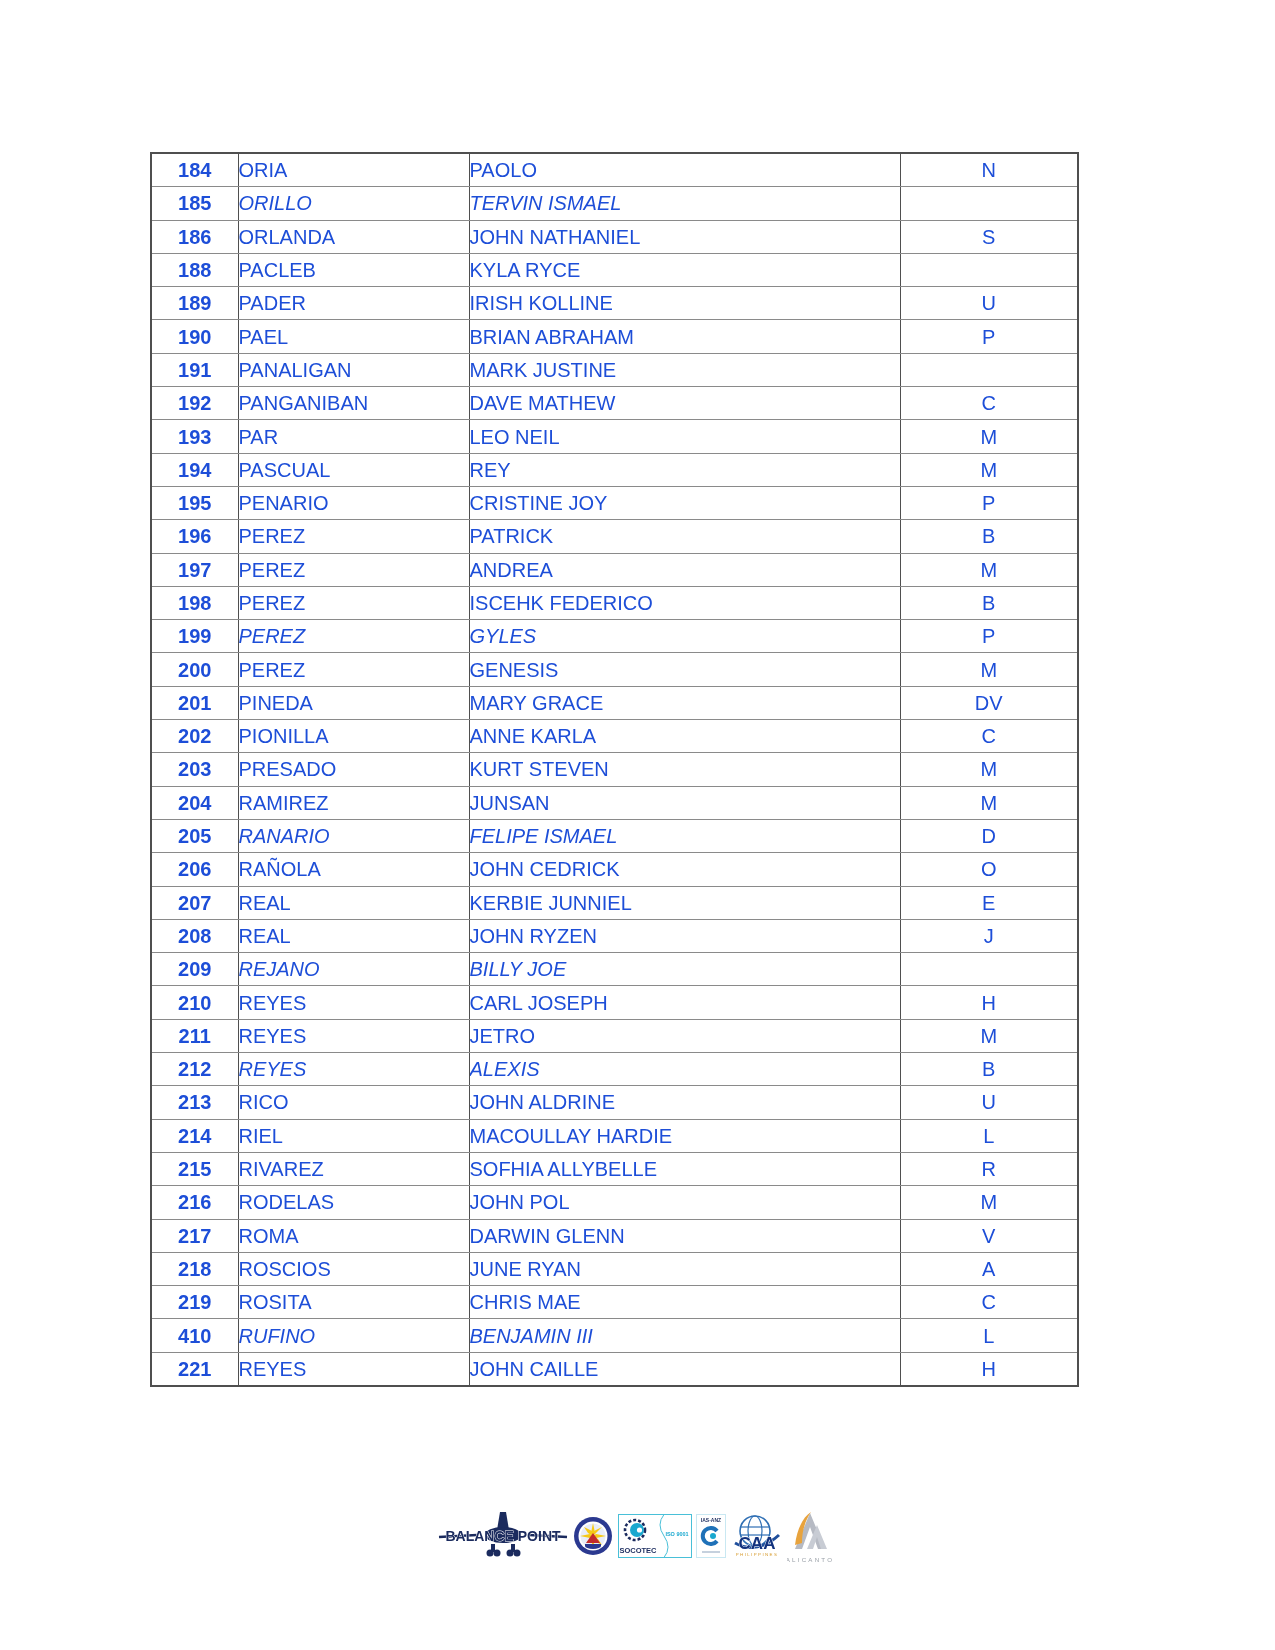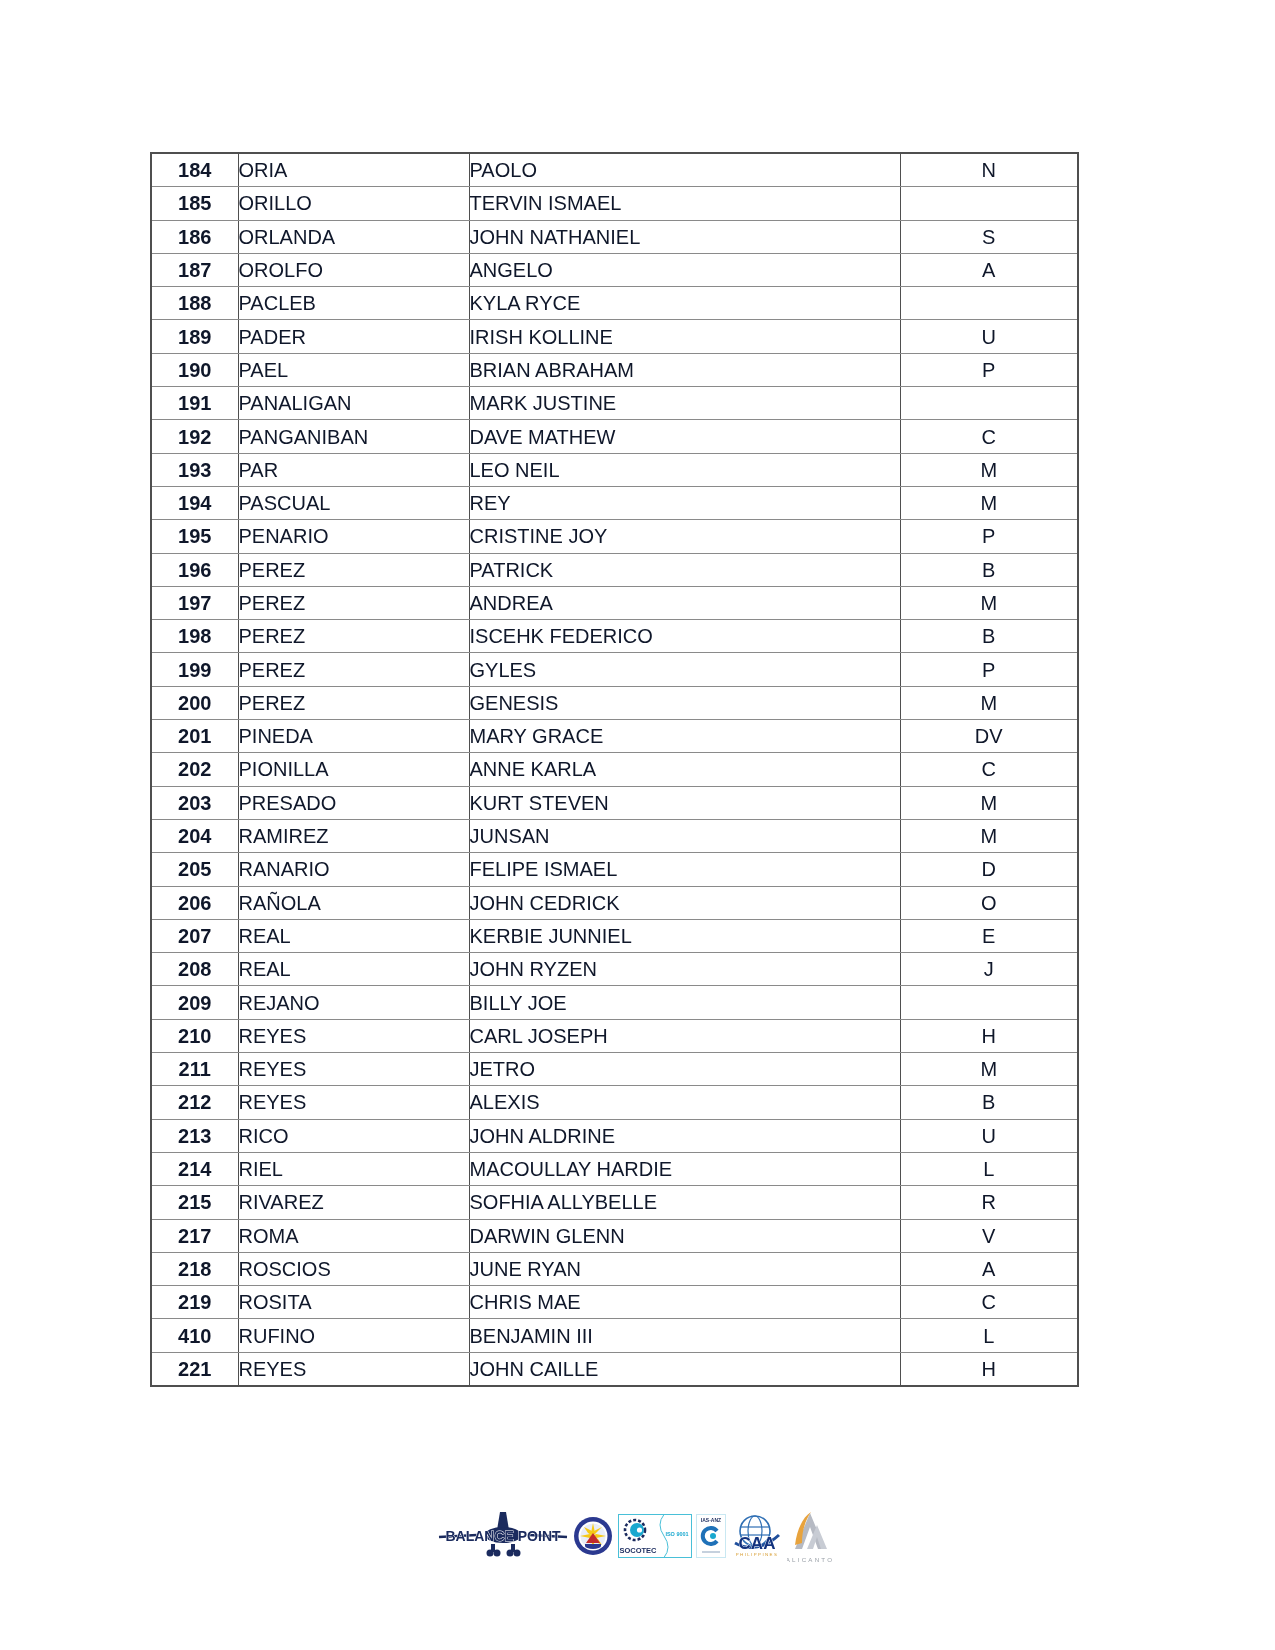--- a/index.html
+++ b/index.html
@@ -1,21 +1,21 @@
 <!DOCTYPE html>
 <html><head>
 <meta charset="utf-8">
 <style>
   html,body{margin:0;padding:0;background:#ffffff;}
   .page{
     position:relative;
     width:1275px;height:1650px;
     background:#ffffff;
     font-family:"Liberation Sans", sans-serif;
-    color:#0f172a;
+    color:#1d4ed8;
     overflow:hidden;
   }
   table.roster{
     position:absolute;
     left:150px;top:152px;
     width:927px;
     border-collapse:collapse;
     table-layout:fixed;
     border:2px solid #4f4f4f;
   }
@@ -28,21 +28,21 @@
     font-size:20px;
     line-height:1;
     padding:0;
     white-space:nowrap;
     overflow:hidden;
     background:#ffffff;
   }
   td.c-no{font-weight:bold;text-align:center;}
   td.c-sur,td.c-first{text-align:left;padding-left:13px;}
   td.c-mi{text-align:center;}
-  td.small{font-size:16px;}
+  td.small{font-size:16px;font-style:italic;}
   .footer{
     position:absolute;
     left:437px;top:1502px;
     width:396px;height:68px;
     display:flex;align-items:center;justify-content:space-between;
   }
   .logo{display:flex;flex-direction:column;justify-content:center;}
   svg text{font-family:"Liberation Sans", sans-serif;}
 </style>
 </head>
@@ -70,26 +70,20 @@
           <td class="c-first small">TERVIN ISMAEL</td>
           <td class="c-mi"></td>
         </tr>
         <tr>
           <td class="c-no">186</td>
           <td class="c-sur">ORLANDA</td>
           <td class="c-first">JOHN NATHANIEL</td>
           <td class="c-mi">S</td>
         </tr>
         <tr>
-          <td class="c-no">187</td>
-          <td class="c-sur">OROLFO</td>
-          <td class="c-first">ANGELO</td>
-          <td class="c-mi">A</td>
-        </tr>
-        <tr>
           <td class="c-no">188</td>
           <td class="c-sur">PACLEB</td>
           <td class="c-first">KYLA RYCE</td>
           <td class="c-mi"></td>
         </tr>
         <tr>
           <td class="c-no">189</td>
           <td class="c-sur">PADER</td>
           <td class="c-first">IRISH KOLLINE</td>
           <td class="c-mi">U</td>
@@ -242,20 +236,26 @@
           <td class="c-no">214</td>
           <td class="c-sur">RIEL</td>
           <td class="c-first">MACOULLAY HARDIE</td>
           <td class="c-mi">L</td>
         </tr>
         <tr>
           <td class="c-no">215</td>
           <td class="c-sur">RIVAREZ</td>
           <td class="c-first">SOFHIA ALLYBELLE</td>
           <td class="c-mi">R</td>
+        </tr>
+        <tr>
+          <td class="c-no">216</td>
+          <td class="c-sur">RODELAS</td>
+          <td class="c-first">JOHN POL</td>
+          <td class="c-mi">M</td>
         </tr>
         <tr>
           <td class="c-no">217</td>
           <td class="c-sur">ROMA</td>
           <td class="c-first">DARWIN GLENN</td>
           <td class="c-mi">V</td>
         </tr>
         <tr>
           <td class="c-no">218</td>
           <td class="c-sur">ROSCIOS</td>

